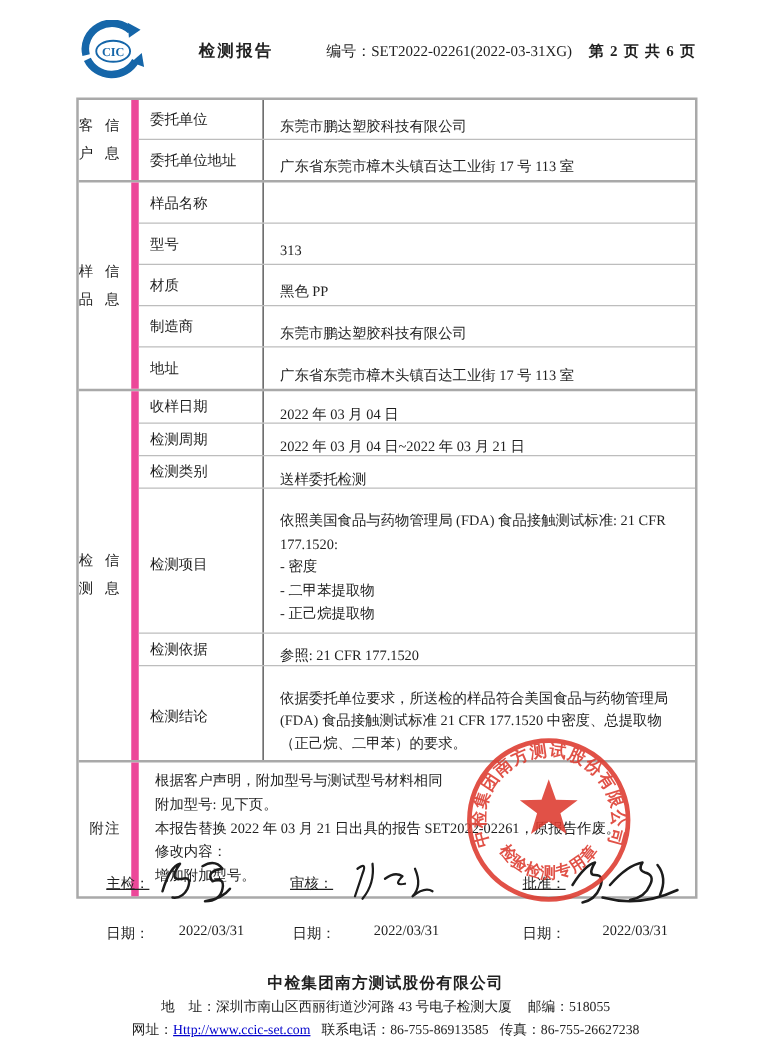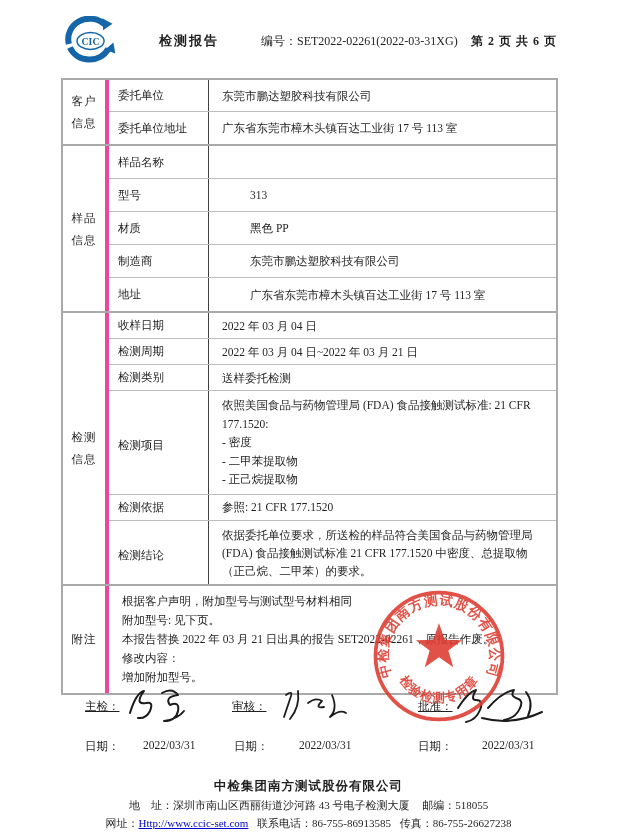--- a/index.html
+++ b/index.html
@@ -12,32 +12,32 @@
   .header{position:absolute;left:63px;top:16px;width:494px;height:50px;display:flex;align-items:center;}
   .logo{flex:0 0 auto;}
   .rpt-title{font-size:13px;font-weight:bold;margin-left:40px;letter-spacing:2px;}
   .rpt-no{font-size:12px;font-weight:normal;margin-left:42px;white-space:nowrap;}
   .page-info{font-size:12px;font-weight:bold;margin-left:auto;white-space:nowrap;letter-spacing:1px;}
   
   .rtable{position:absolute;left:61px;top:78px;width:497px;border:2px solid #a9a9a9;box-sizing:border-box;background:#fff;}
   .section{display:flex;border-bottom:2px solid #a9a9a9;}
   .section:last-child{border-bottom:none;}
   .sec-label{
-    flex:0 0 42px;border-right:4px solid #ec4899;display:flex;flex-direction:column;
+    flex:0 0 42px;border-right:6px solid #ec4899;display:flex;
     align-items:center;justify-content:center;font-size:11.5px;line-height:22px;letter-spacing:1px;
   }
   .sec-rows{flex:1 1 auto;display:flex;flex-direction:column;min-width:0;}
   .row{display:flex;border-bottom:1px solid #bdbdbd;box-sizing:border-box;}
   .row:last-child{border-bottom:none;}
   .fl{
     flex:0 0 100px;border-right:1px solid #404040;display:flex;align-items:center;
     padding-left:9px;font-size:11.5px;box-sizing:border-box;
   }
-  .fv{flex:1 1 auto;display:flex;align-items:center;padding:4px 10px 4px 13px;font-size:11.5px;line-height:18px;min-width:0;box-sizing:border-box;}
-  .h32{height:32px;} .h33{height:33px;gap:28px;} .h26{height:26px;}
+  .fv{flex:1 1 auto;display:flex;align-items:center;padding:4px 10px 4px 13px;font-size:11.5px;line-height:18px;min-width:0;box-sizing:border-box;margin-top:12px;}
+  .h32{height:32px;} .h33{height:33px;} .h26{height:26px;}
   .row.multi .fl,.row.multi .fv{align-items:flex-start;}
   .row.multi .fl{padding-top:6px;align-items:center;}
   .fv.lines{display:block;padding-top:5px;padding-bottom:5px;}
   .fv.lines div{line-height:18.5px;}
   .notes-body{flex:1 1 auto;padding:6px 10px 6px 13px;font-size:11.5px;box-sizing:border-box;}
   .notes-body div{line-height:19px;}
   
   .siglabel{position:absolute;font-size:11.5px;white-space:nowrap;text-decoration:underline;}
   .sigdate{position:absolute;font-size:11.5px;white-space:nowrap;}
   .sig-svg{position:absolute;}

